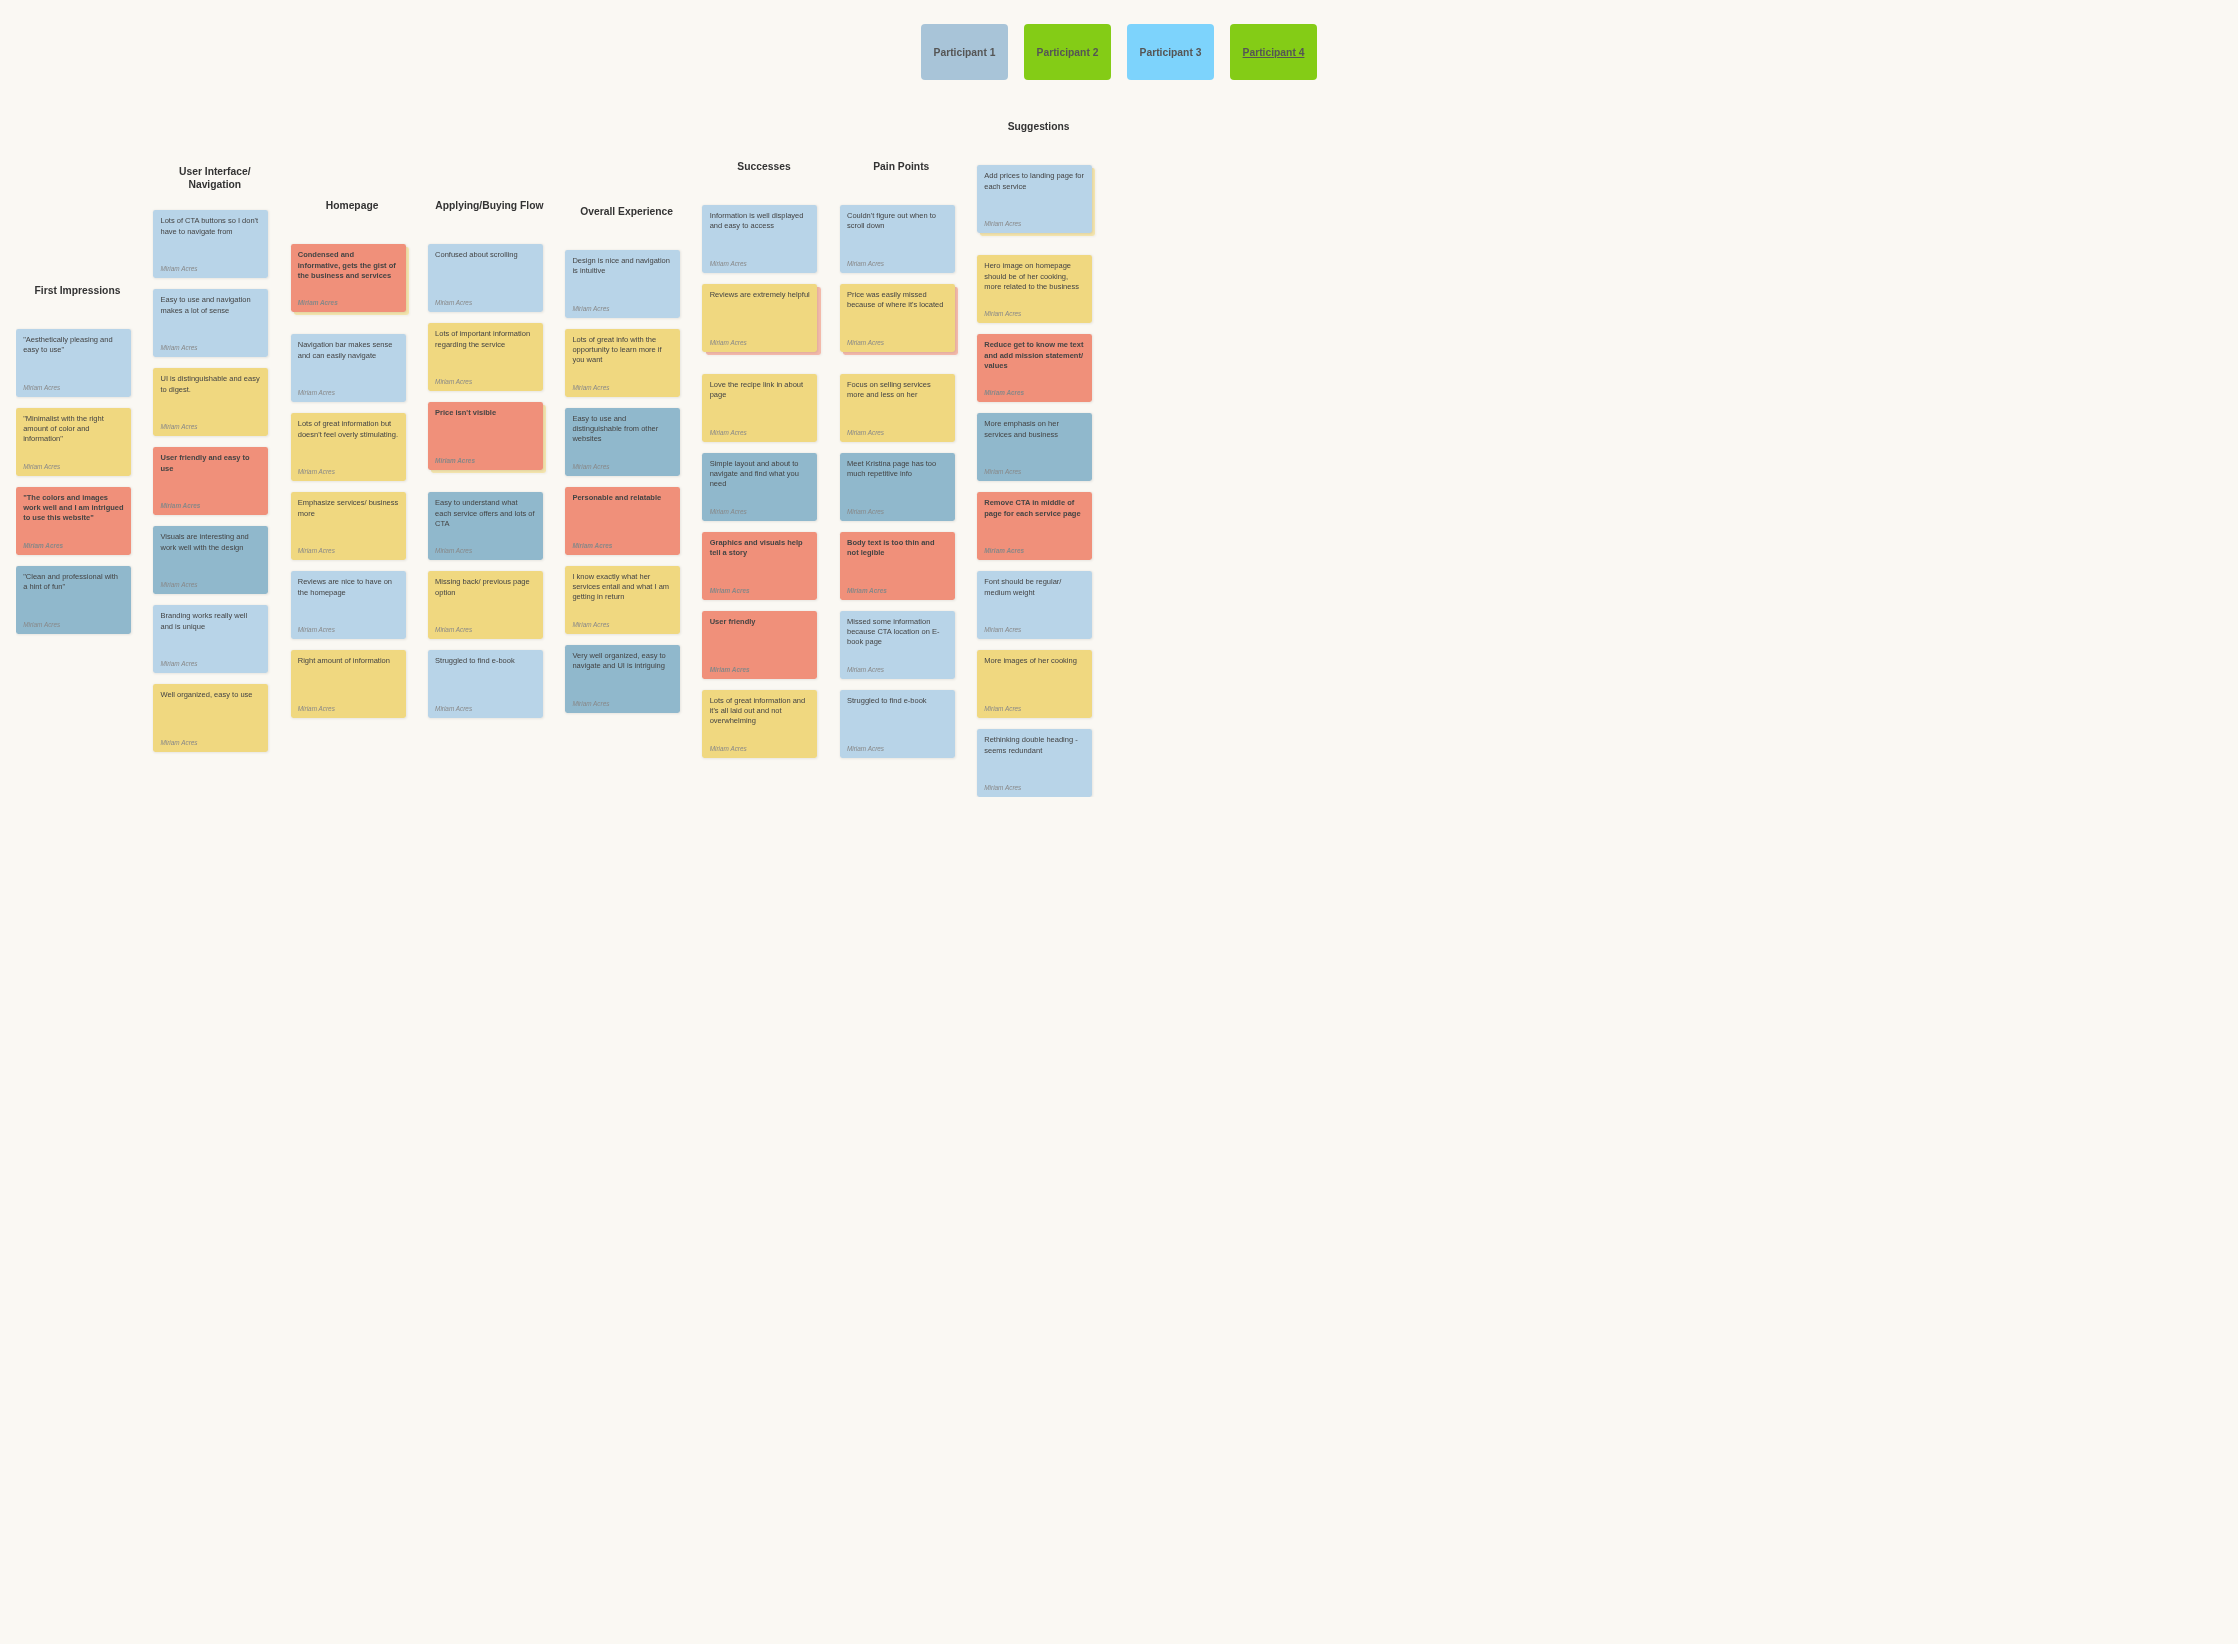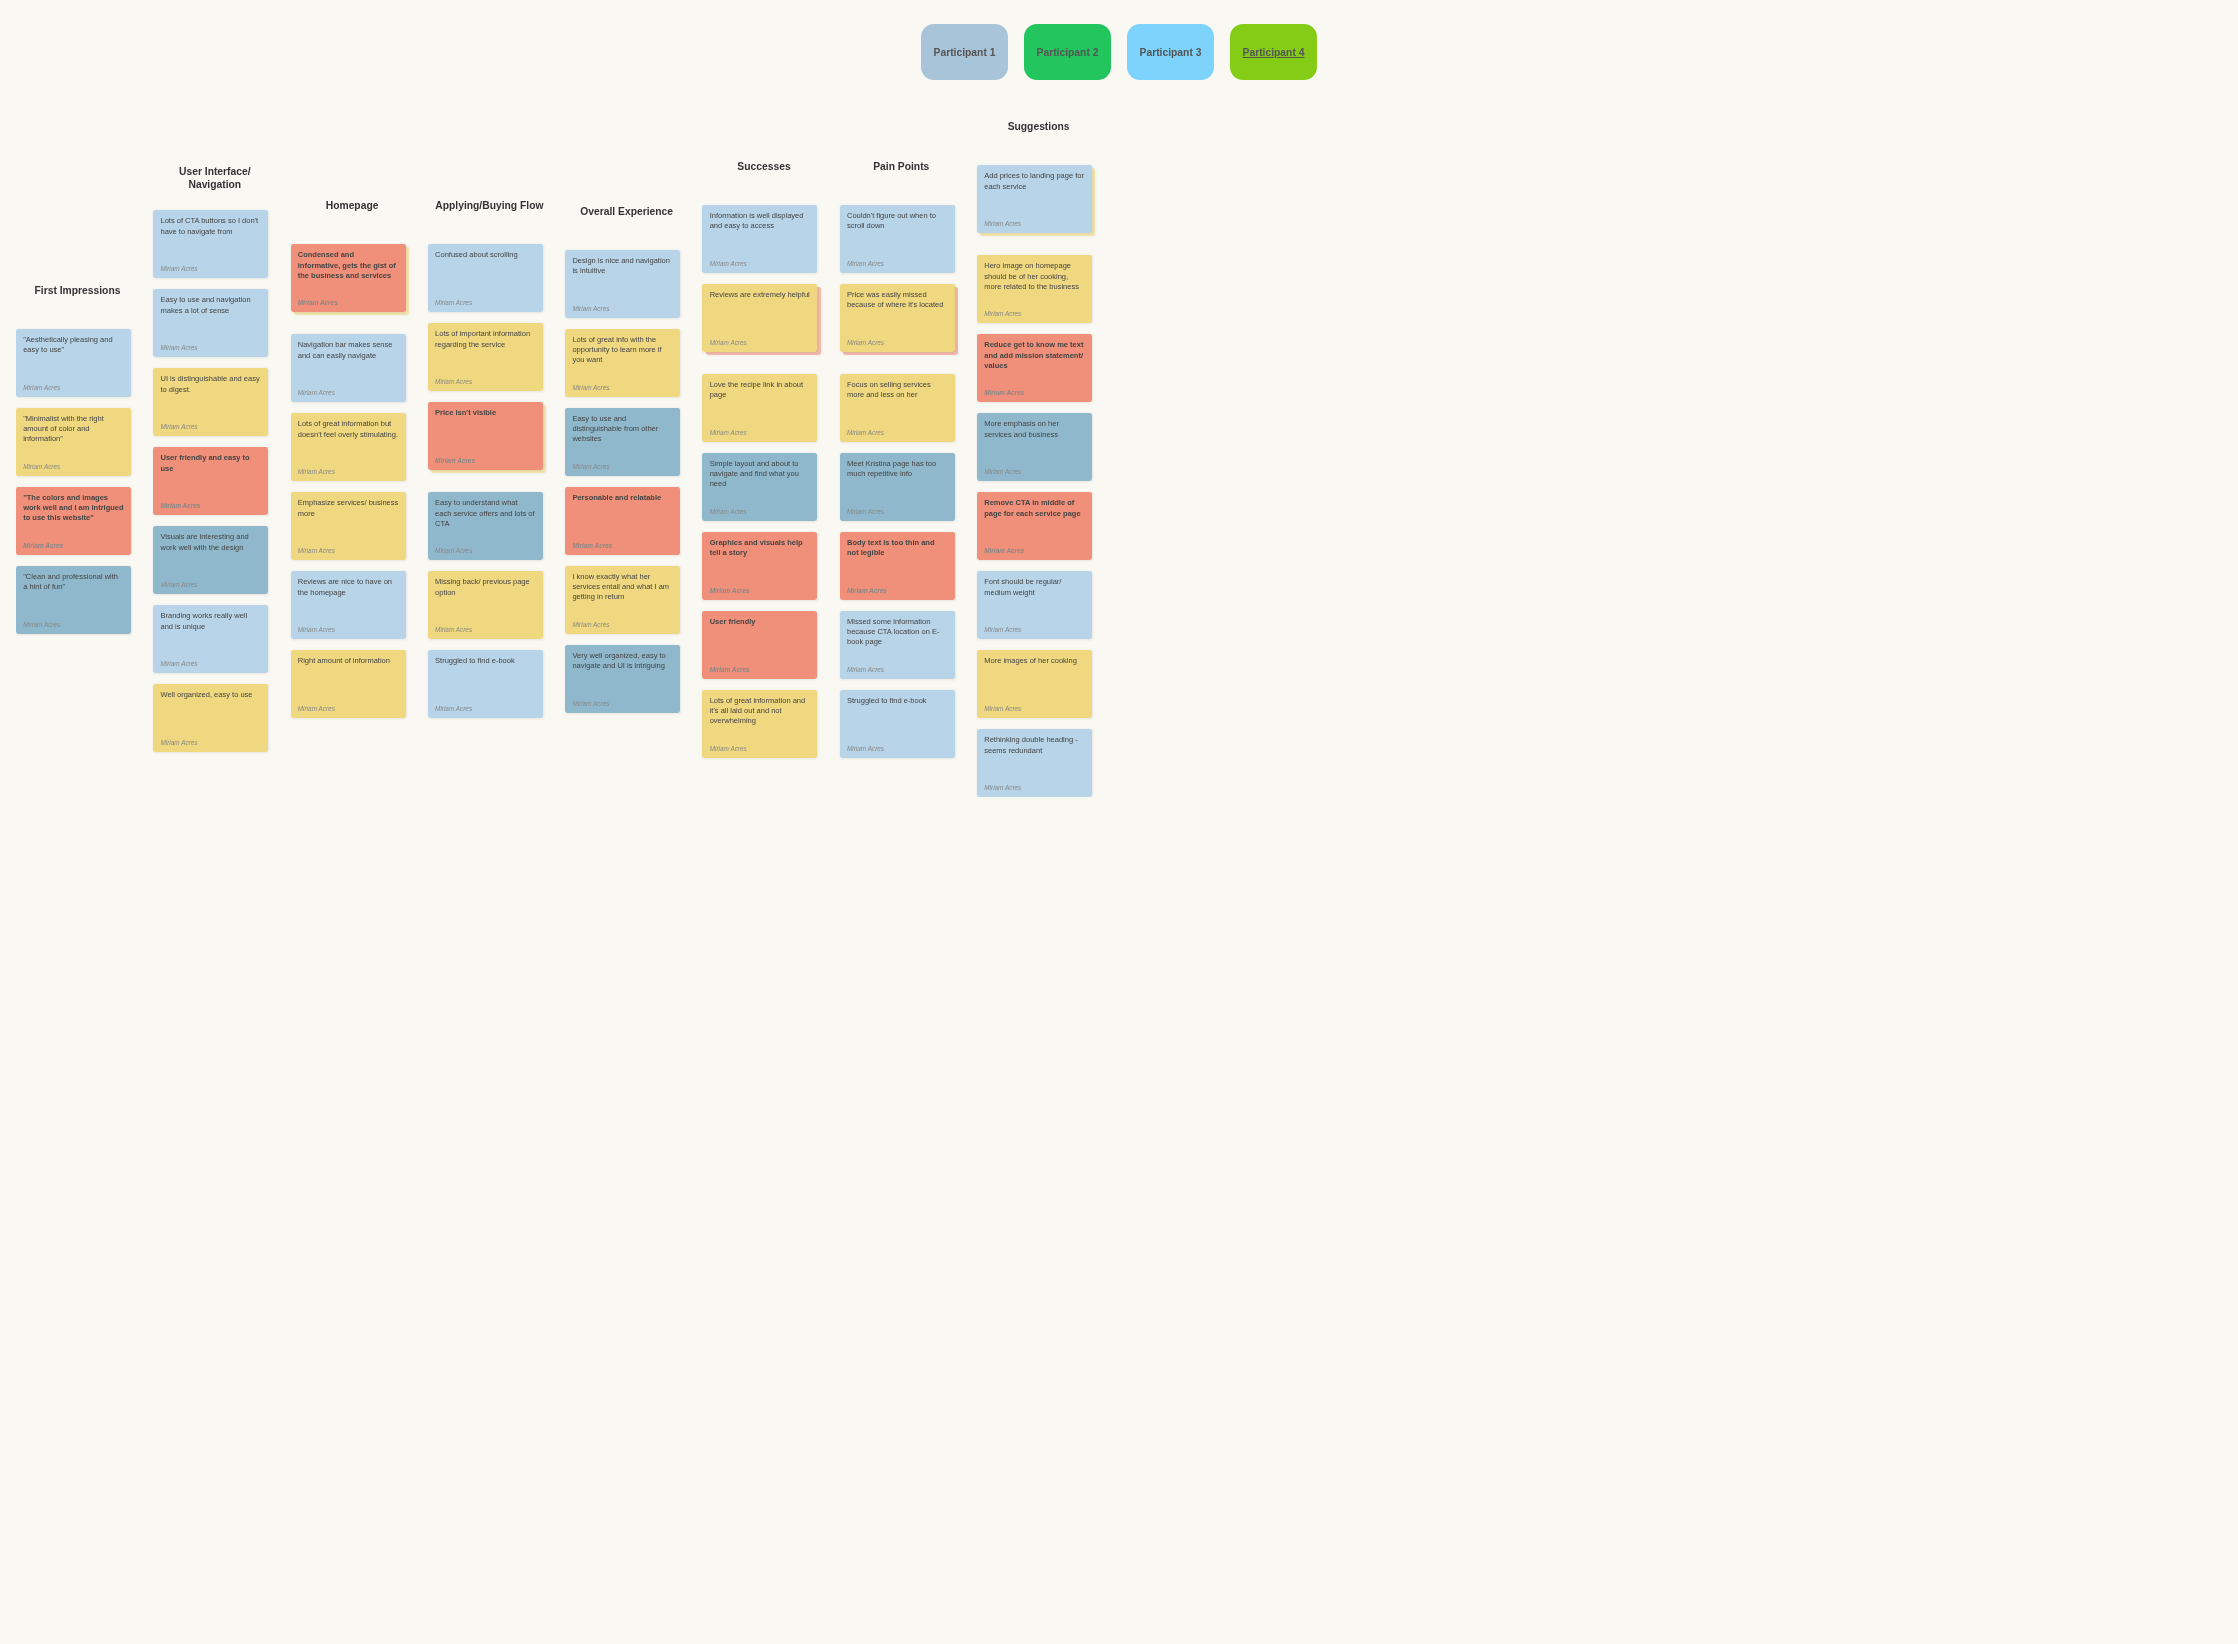--- a/index.html
+++ b/index.html
@@ -22,25 +22,25 @@
     .participant-card {
       width: 87px;
       height: 56px;
       display: flex;
       align-items: center;
       justify-content: center;
       font-size: 10.3px;
       font-weight: 600;
       color: #555;
       text-align: left;
-      border-radius: 13px;
+      border-radius: 4px;
     }
 
     .p-blue { background-color: #a8c4d8; }
-    .p-yellow { background-color: #22c55e; }
+    .p-yellow { background-color: #84cc16; }
     .p-salmon { background-color: #7dd3fc; }
     .p-steel { background-color: #84cc16; text-decoration: underline; }
 
     .columns-container {
       display: flex;
       gap: 14.3px;
       overflow-x: auto;
       align-items: center;
     }
 

